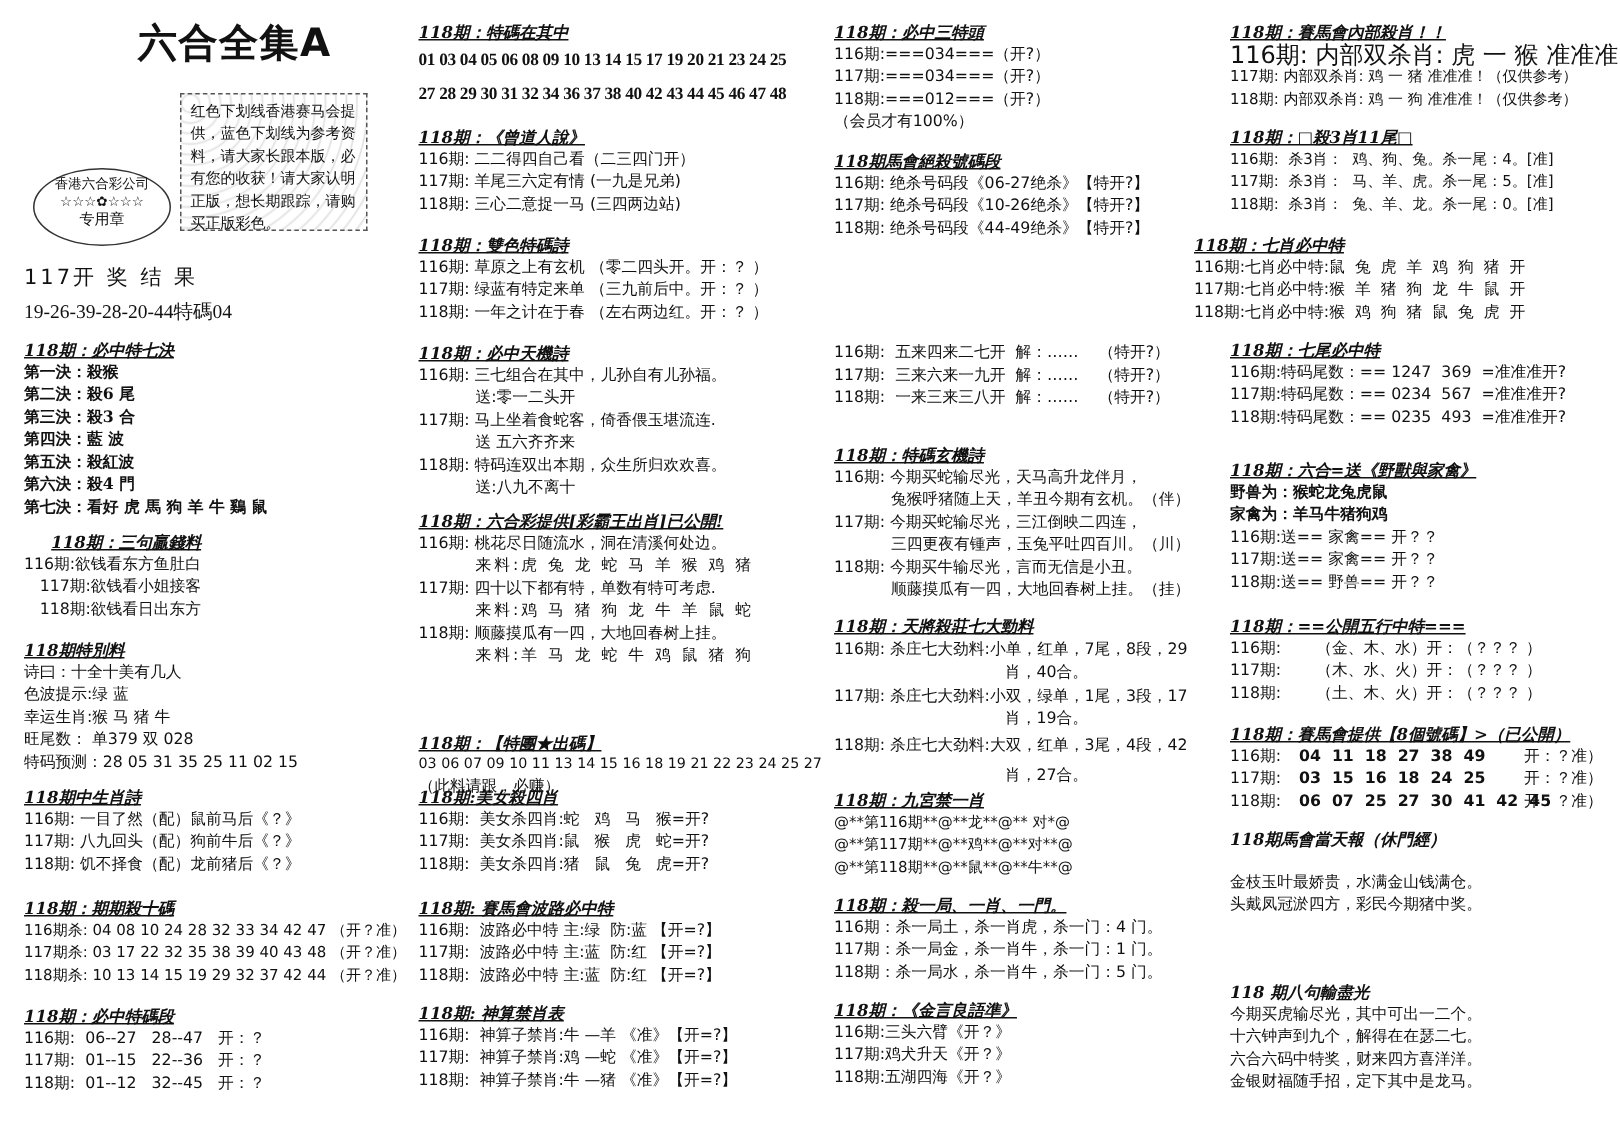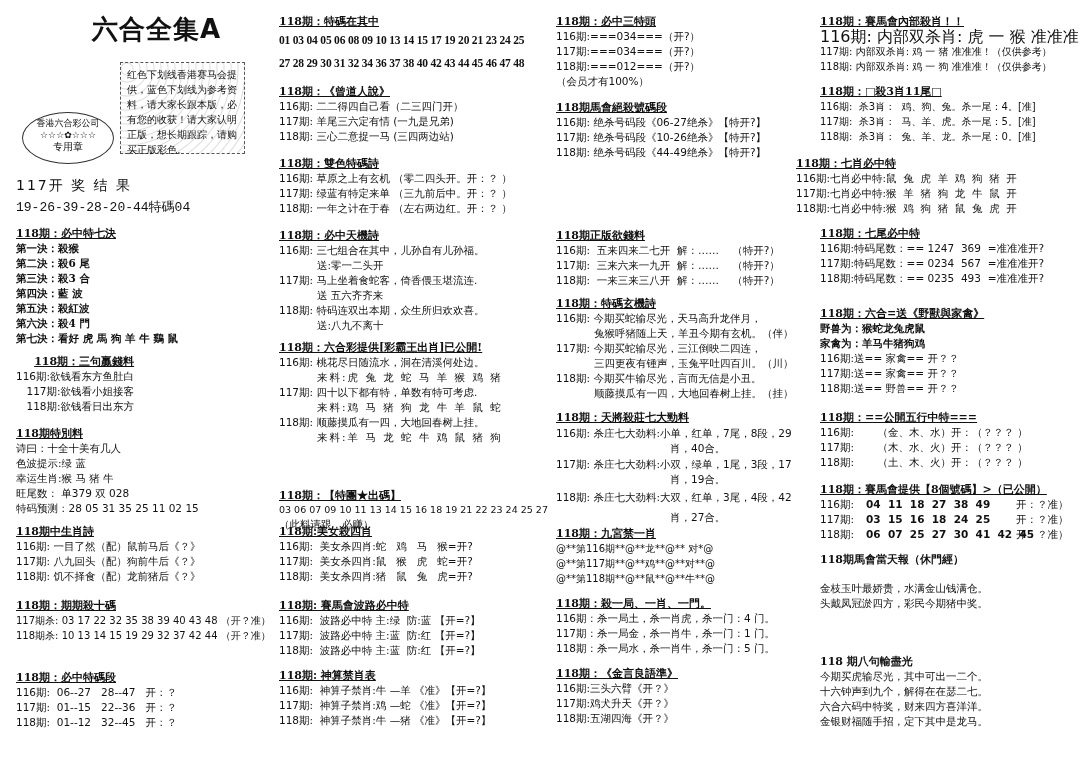--- a/index.html
+++ b/index.html
@@ -1,34 +1,34 @@
 <!DOCTYPE html>
 <html><head>
 <meta charset="utf-8">
 <style>
   html,body{margin:0;padding:0;background:#fff;}
   body{width:1080px;height:763px;overflow:hidden;position:relative;color:#111;
        font-family:"DejaVu Serif","Liberation Serif",serif;font-size:11px;line-height:15px;}
   .sec{position:absolute;}
-  .h{font-weight:bold;text-decoration:underline;font-size:11px;line-height:15px;white-space:nowrap;}
+  .h{font-weight:bold;text-decoration:underline;font-size:11px;line-height:15px;white-space:nowrap;font-style:italic;}
   .l{white-space:nowrap;font-family:"DejaVu Sans","Liberation Sans",sans-serif;font-size:10.5px;line-height:15px;}
   .ind{padding-left:53px;}
   .big{font-weight:bold;}
   .title{position:absolute;left:92px;top:22px;font-family:"DejaVu Sans","Liberation Sans",sans-serif;
          font-weight:bold;font-size:26px;letter-spacing:1px;}
   .notice{position:absolute;left:120px;top:62px;width:125px;height:92px;border:1.5px dashed #555;
           padding:4px 6px;box-sizing:border-box;font-size:10px;line-height:15px;
           background:repeating-radial-gradient(circle at 6px 6px,#fff 0,#fff 5px,#ddd 6px,#fff 7px);
           font-family:"DejaVu Serif",serif;}
   .stamp{position:absolute;left:22px;top:112px;width:90px;height:50px;border:1.5px solid #333;border-radius:50%;
          text-align:center;font-size:9px;line-height:12px;}
   .stamp .t1{margin-top:4px;}
   .stamp .t3{font-size:10px;}
   .res-t{position:absolute;left:16px;top:178px;font-family:"DejaVu Sans",sans-serif;font-size:14px;letter-spacing:2px;}
-  .res-n{position:absolute;left:16px;top:200px;font-family:Liberation Mono, monospace;font-size:13px;}
+  .res-n{position:absolute;left:16px;top:200px;font-family:Liberation Serif, serif;font-size:13px;}
   .nums{font-family:"Liberation Serif",serif;font-weight:bold;font-size:11.5px;line-height:23px;white-space:nowrap;letter-spacing:-0.2px;}
   .nums2{font-family:"DejaVu Sans",sans-serif;font-size:9.5px;line-height:14px;white-space:nowrap;}
 </style>
 </head>
 <body>
 
 <div class="title">六合全集A</div>
 <div class="notice">红色下划线香港赛马会提供，蓝色下划线为参考资料，请大家长跟本版，必有您的收获！请大家认明正版，想长期跟踪，请购买正版彩色。</div>
 <div class="stamp">
   <div class="t1">香港六合彩公司</div>
@@ -67,20 +67,21 @@
 
 <div class="sec" style="left:16px;top:524px;">
   <div class="h">118期中生肖詩</div>
   <div class="l">116期:  一目了然（配）鼠前马后《？》</div>
   <div class="l">117期:  八九回头（配）狗前牛后《？》</div>
   <div class="l">118期:  饥不择食（配）龙前猪后《？》</div>
 </div>
 
 <div class="sec" style="left:16px;top:598px;">
   <div class="h">118期：期期殺十碼</div>
+  <div class="l" style="font-size:10px">116期杀: 04 08 10 24 28 32 33 34 42 47 （开？准）</div>
   <div class="l" style="font-size:10px">117期杀: 03 17 22 32 35 38 39 40 43 48 （开？准）</div>
   <div class="l" style="font-size:10px">118期杀: 10 13 14 15 19 29 32 37 42 44 （开？准）</div>
 </div>
 
 <div class="sec" style="left:16px;top:670px;">
   <div class="h">118期：必中特碼段</div>
   <div class="l" style="white-space:pre">116期:  06--27   28--47   开：？</div>
   <div class="l" style="white-space:pre">117期:  01--15   22--36   开：？</div>
   <div class="l" style="white-space:pre">118期:  01--12   32--45   开：？</div>
 </div>
@@ -161,21 +162,20 @@
 </div>
 
 <div class="sec" style="left:556px;top:100px;">
   <div class="h">118期馬會絕殺號碼段</div>
   <div class="l">116期:  绝杀号码段《06-27绝杀》【特开?】</div>
   <div class="l">117期:  绝杀号码段《10-26绝杀》【特开?】</div>
   <div class="l">118期:  绝杀号码段《44-49绝杀》【特开?】</div>
 </div>
 
 <div class="sec" style="left:556px;top:228px;">
-  <div class="h">118期正版欲錢料</div>
   <div class="l" style="white-space:pre">116期:  五来四来二七开  解：……    （特开?）</div>
   <div class="l" style="white-space:pre">117期:  三来六来一九开  解：……    （特开?）</div>
   <div class="l" style="white-space:pre">118期:  一来三来三八开  解：……    （特开?）</div>
 </div>
 
 <div class="sec" style="left:556px;top:296px;">
   <div class="h">118期：特碼玄機詩</div>
   <div class="l">116期:  今期买蛇输尽光，天马高升龙伴月，</div>
   <div class="l ind" style="padding-left:38px">兔猴呼猪随上天，羊丑今期有玄机。（伴）</div>
   <div class="l">117期:  今期买蛇输尽光，三江倒映二四连，</div>

